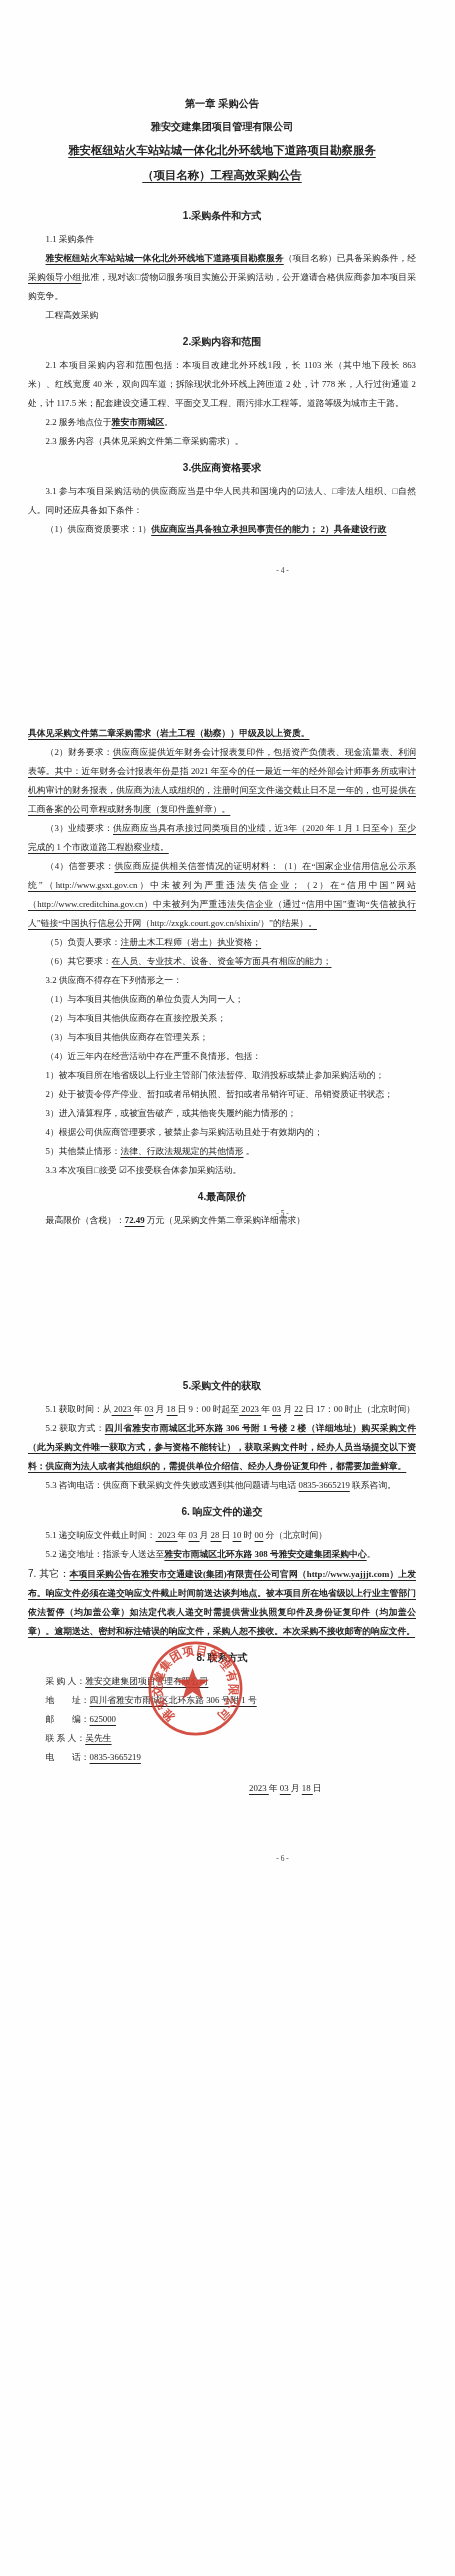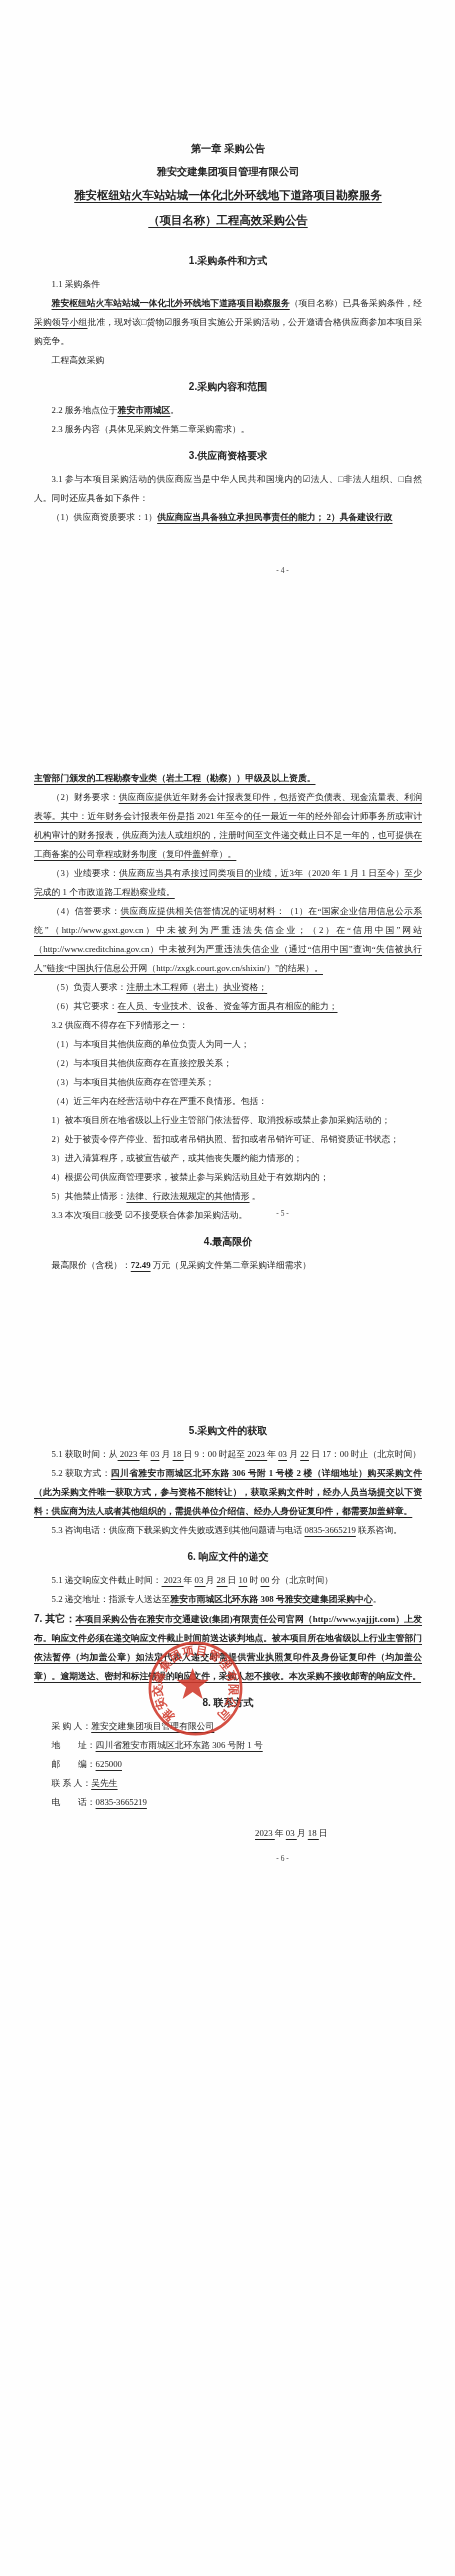--- a/index.html
+++ b/index.html
@@ -3,21 +3,21 @@
 <meta charset="utf-8">
 <style>
   html,body{margin:0;padding:0;}
   body{
     width:456px;height:2576px;
     background:#ffffff;
     font-family:"Liberation Serif","DejaVu Serif",serif;
     color:#242424;
   }
   .doc{position:relative;width:456px;height:2576px;background:#fefefe;overflow:hidden;}
-  .page{position:absolute;left:34px;width:388px;margin-top:45px;}
+  .page{position:absolute;left:28px;width:388px;}
   .blk{text-align:justify;}
   .chapter{
     font-family:"Liberation Sans","DejaVu Sans",sans-serif;
     font-weight:700;font-size:10.2px;line-height:23px;text-align:center;
   }
   .title{
     font-family:"Liberation Sans","DejaVu Sans",sans-serif;
     font-weight:700;font-size:11.4px;line-height:25px;text-align:center;
   }
   .title:last-of-type{margin-bottom:0;}
@@ -37,21 +37,21 @@
     padding-left:221px;text-indent:0;
   }
   u{
     text-decoration:underline;
     text-underline-offset:2.8px;
     text-decoration-thickness:0.7px;
   }
   .bold{font-weight:700;}
   .inline-heading{
     font-family:"Liberation Sans","DejaVu Sans",sans-serif;
-    font-weight:700;font-size:10px;
+    font-weight:400;font-size:10px;
   }
   .pagenum{
     position:absolute;left:257px;width:51px;
     font-size:7.4px;color:#3a3a3a;text-align:center;
   }
   .seal{position:absolute;left:147px;top:1640px;opacity:.88;pointer-events:none;}
   .seal text{
     font-family:"Liberation Sans","DejaVu Sans",sans-serif;
     font-weight:700;
   }
@@ -65,31 +65,32 @@
     <div class="content">
         <div class="blk chapter"><span>第一章 采购公告</span></div>
         <div class="blk chapter"><span>雅安交建集团项目管理有限公司</span></div>
         <div class="blk title"><u>雅安枢纽站火车站站城一体化北外环线地下道路项目勘察服务</u></div>
         <div class="blk title title-gap"><u>（项目名称）工程高效采购公告</u></div>
         <h2 class="blk heading"><span>1.采购条件和方式</span></h2>
         <div class="blk para"><span>1.1 采购条件</span></div>
         <div class="blk para"><u class="bold">雅安枢纽站火车站站城一体化北外环线地下道路项目勘察服务</u><span>（项目名称）已具备采购条件，经</span><u>采购领导小组</u><span>批准，现对该□货物☑服务项目实施公开采购活动，公开邀请合格供应商参加本项目采购竞争。</span></div>
         <div class="blk para"><span>工程高效采购</span></div>
         <h2 class="blk heading"><span>2.采购内容和范围</span></h2>
+        <div class="blk para"><span>2.1 本项目采购内容和范围包括：本项目改建北外环线1段，长 1103 米（其中地下段长 863 米）、红线宽度 40 米，双向四车道；拆除现状北外环线上跨匝道 2 处，计 778 米，人行过街通道 2 处，计 117.5 米；配套建设交通工程、平面交叉工程、雨污排水工程等。道路等级为城市主干路。</span></div>
         <div class="blk para"><span>2.2 服务地点位于</span><u class="bold">雅安市雨城区</u><span>。</span></div>
         <div class="blk para"><span>2.3 服务内容（具体见采购文件第二章采购需求）。</span></div>
         <h2 class="blk heading"><span>3.供应商资格要求</span></h2>
         <div class="blk para"><span>3.1 参与本项目采购活动的供应商应当是中华人民共和国境内的☑法人、□非法人组织、□自然人。同时还应具备如下条件：</span></div>
         <div class="blk para"><span>（1）供应商资质要求：1）</span><u class="bold">供应商应当具备独立承担民事责任的能力； 2）具备建设行政</u></div>
       </div>
   </section>
 
   <section class="page" id="page-1" style="top:724px;">
     <div class="content">
-        <div class="blk para noindent"><u class="bold">主管部门颁发的工程勘察专业类（岩土工程（勘察））甲级及以上资质。</u></div>
+        <div class="blk para noindent"><u class="bold">具体见采购文件第二章采购需求（岩土工程（勘察））甲级及以上资质。</u></div>
         <div class="blk para"><span>（2）财务要求：</span><u>供应商应提供近年财务会计报表复印件，包括资产负债表、现金流量表、利润表等。其中：近年财务会计报表年份是指 2021 年至今的任一最近一年的经外部会计师事务所或审计机构审计的财务报表，供应商为法人或组织的，注册时间至文件递交截止日不足一年的，也可提供在工商备案的公司章程或财务制度（复印件盖鲜章）。</u></div>
         <div class="blk para"><span>（3）业绩要求：</span><u>供应商应当具有承接过同类项目的业绩，近3年（2020 年 1 月 1 日至今）至少完成的 1 个市政道路工程勘察业绩。</u></div>
         <div class="blk para"><span>（4）信誉要求：</span><u>供应商应提供相关信誉情况的证明材料：（1）在“国家企业信用信息公示系统”（http://www.gsxt.gov.cn）中未被列为严重违法失信企业；（2）在“信用中国”网站（http://www.creditchina.gov.cn）中未被列为严重违法失信企业（通过“信用中国”查询“失信被执行人”链接“中国执行信息公开网（http://zxgk.court.gov.cn/shixin/）”的结果）。</u></div>
         <div class="blk para"><span>（5）负责人要求：</span><u>注册土木工程师（岩土）执业资格；</u></div>
         <div class="blk para"><span>（6）其它要求：</span><u>在人员、专业技术、设备、资金等方面具有相应的能力；</u></div>
         <div class="blk para"><span>3.2 供应商不得存在下列情形之一：</span></div>
         <div class="blk para"><span>（1）与本项目其他供应商的单位负责人为同一人；</span></div>
         <div class="blk para"><span>（2）与本项目其他供应商存在直接控股关系；</span></div>
         <div class="blk para"><span>（3）与本项目其他供应商存在管理关系；</span></div>
         <div class="blk para"><span>（4）近三年内在经营活动中存在严重不良情形。包括：</span></div>

